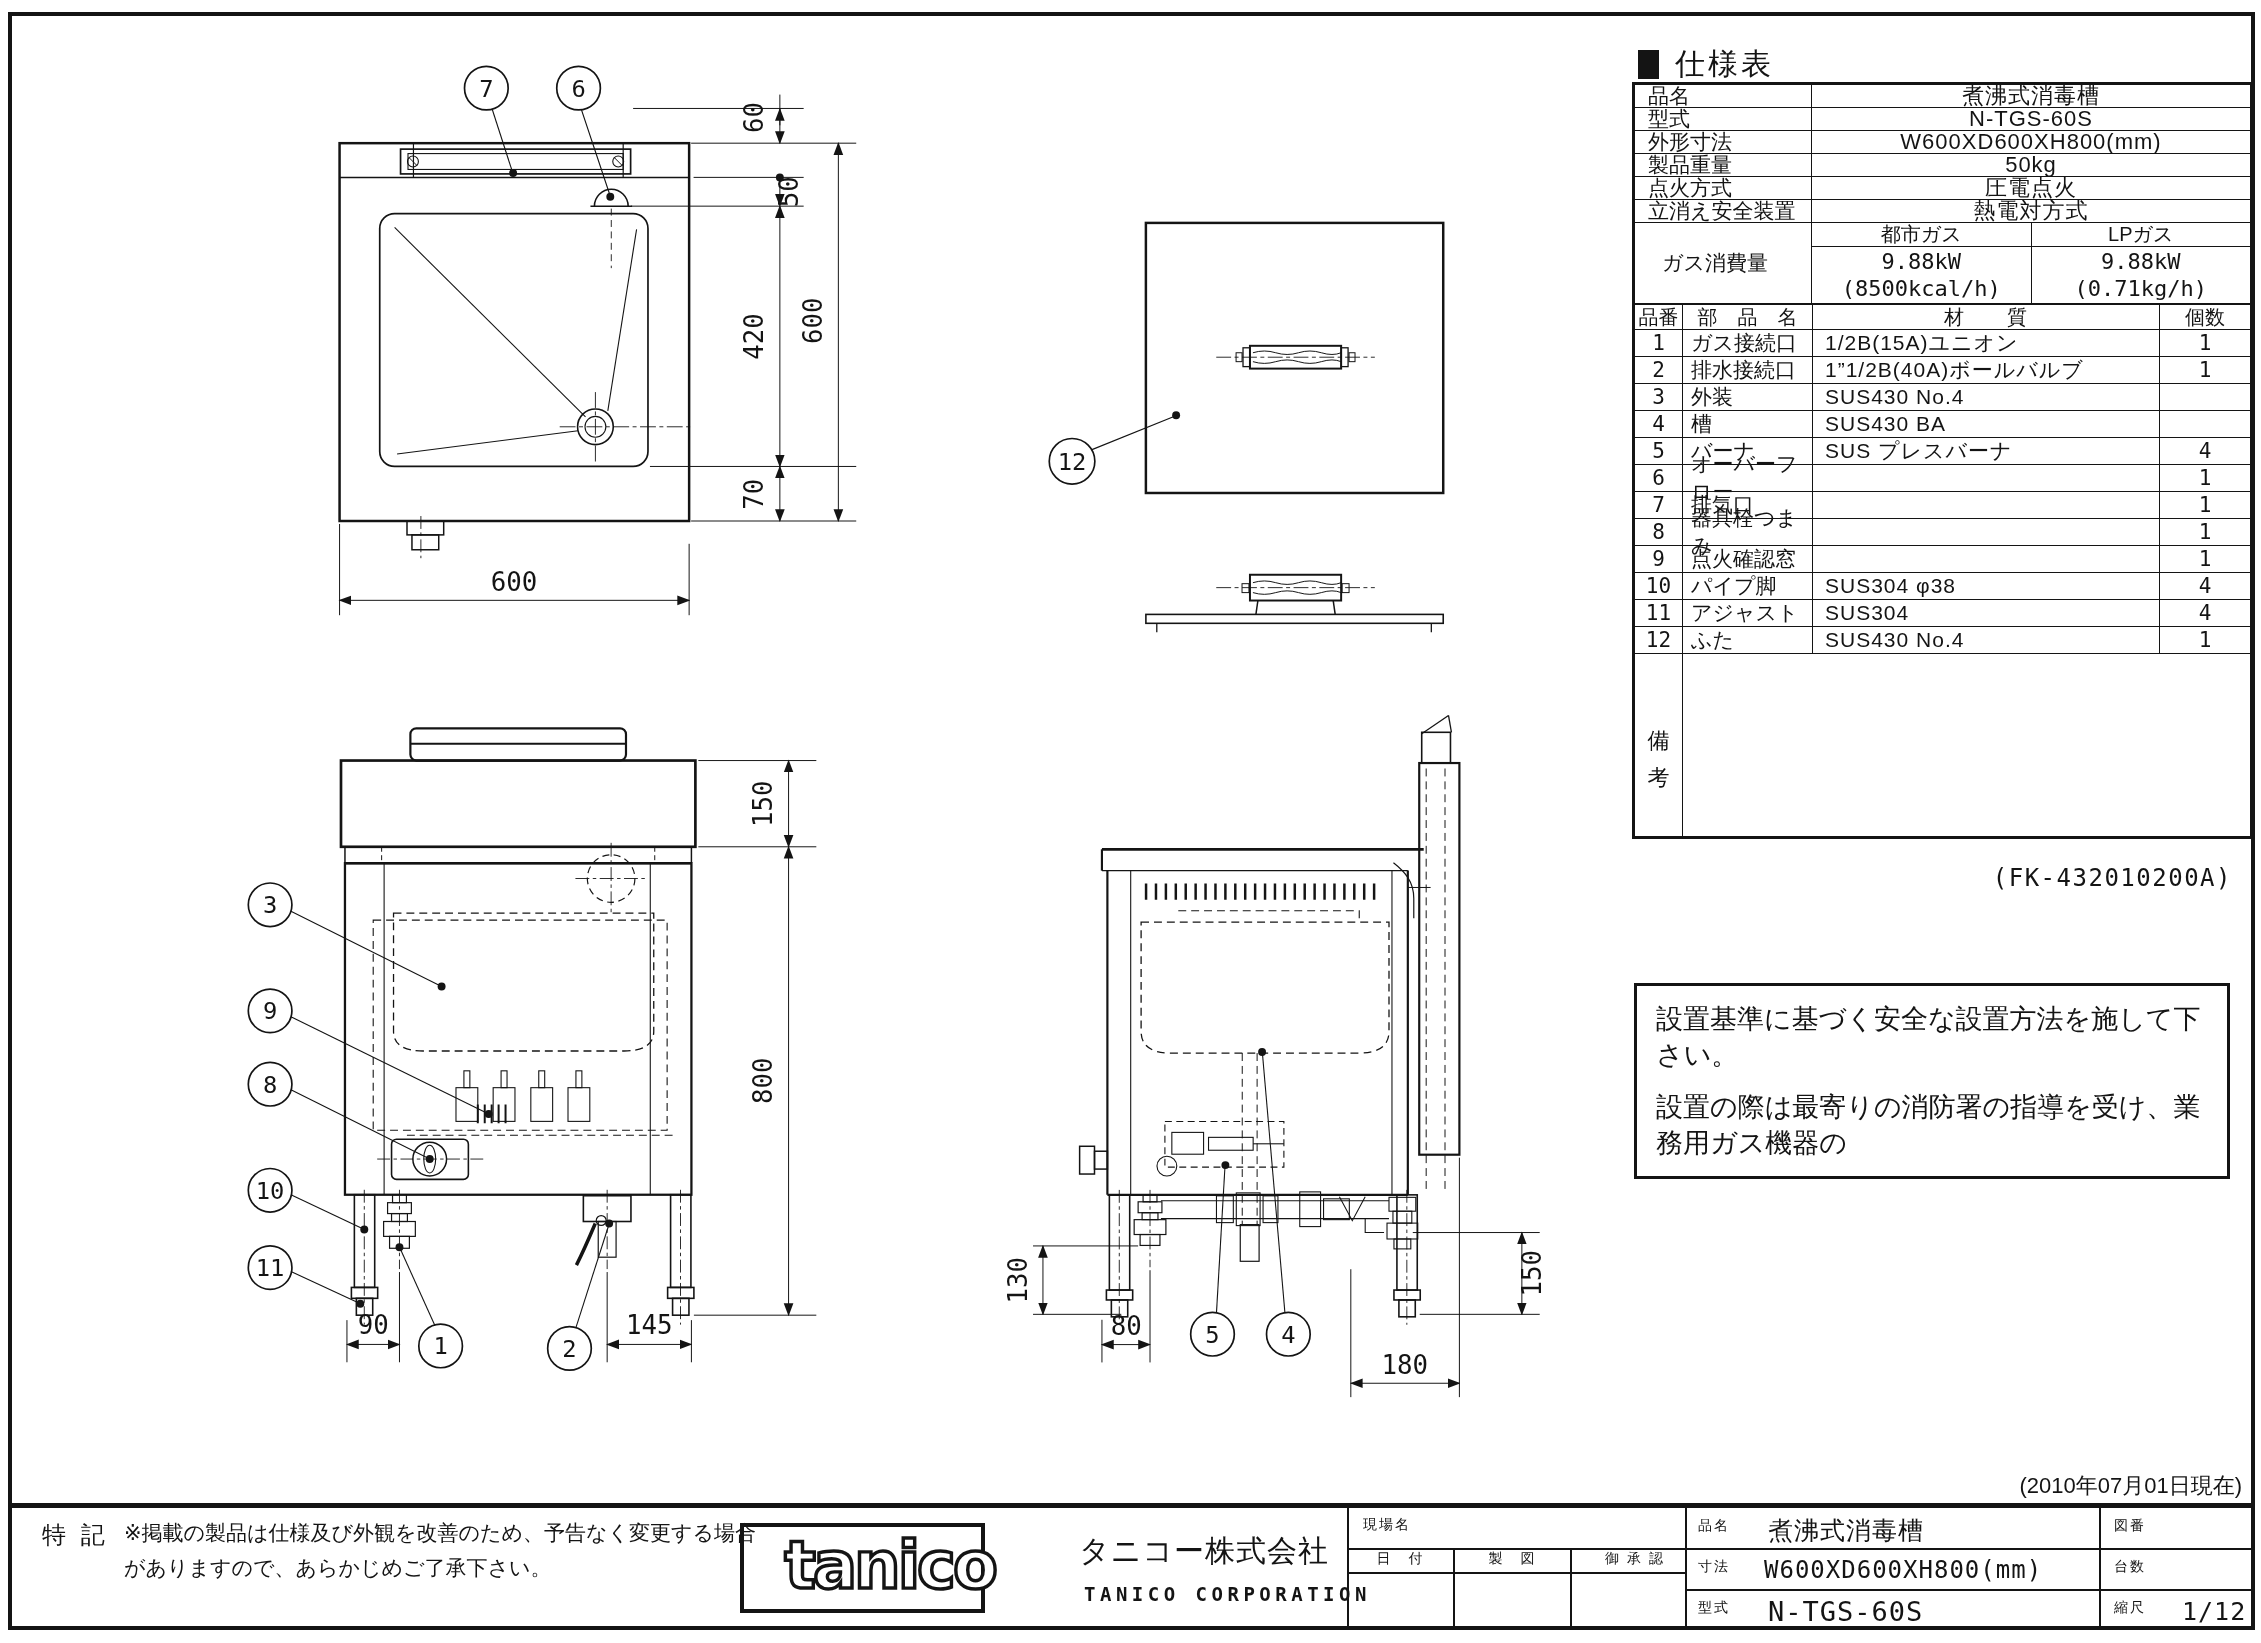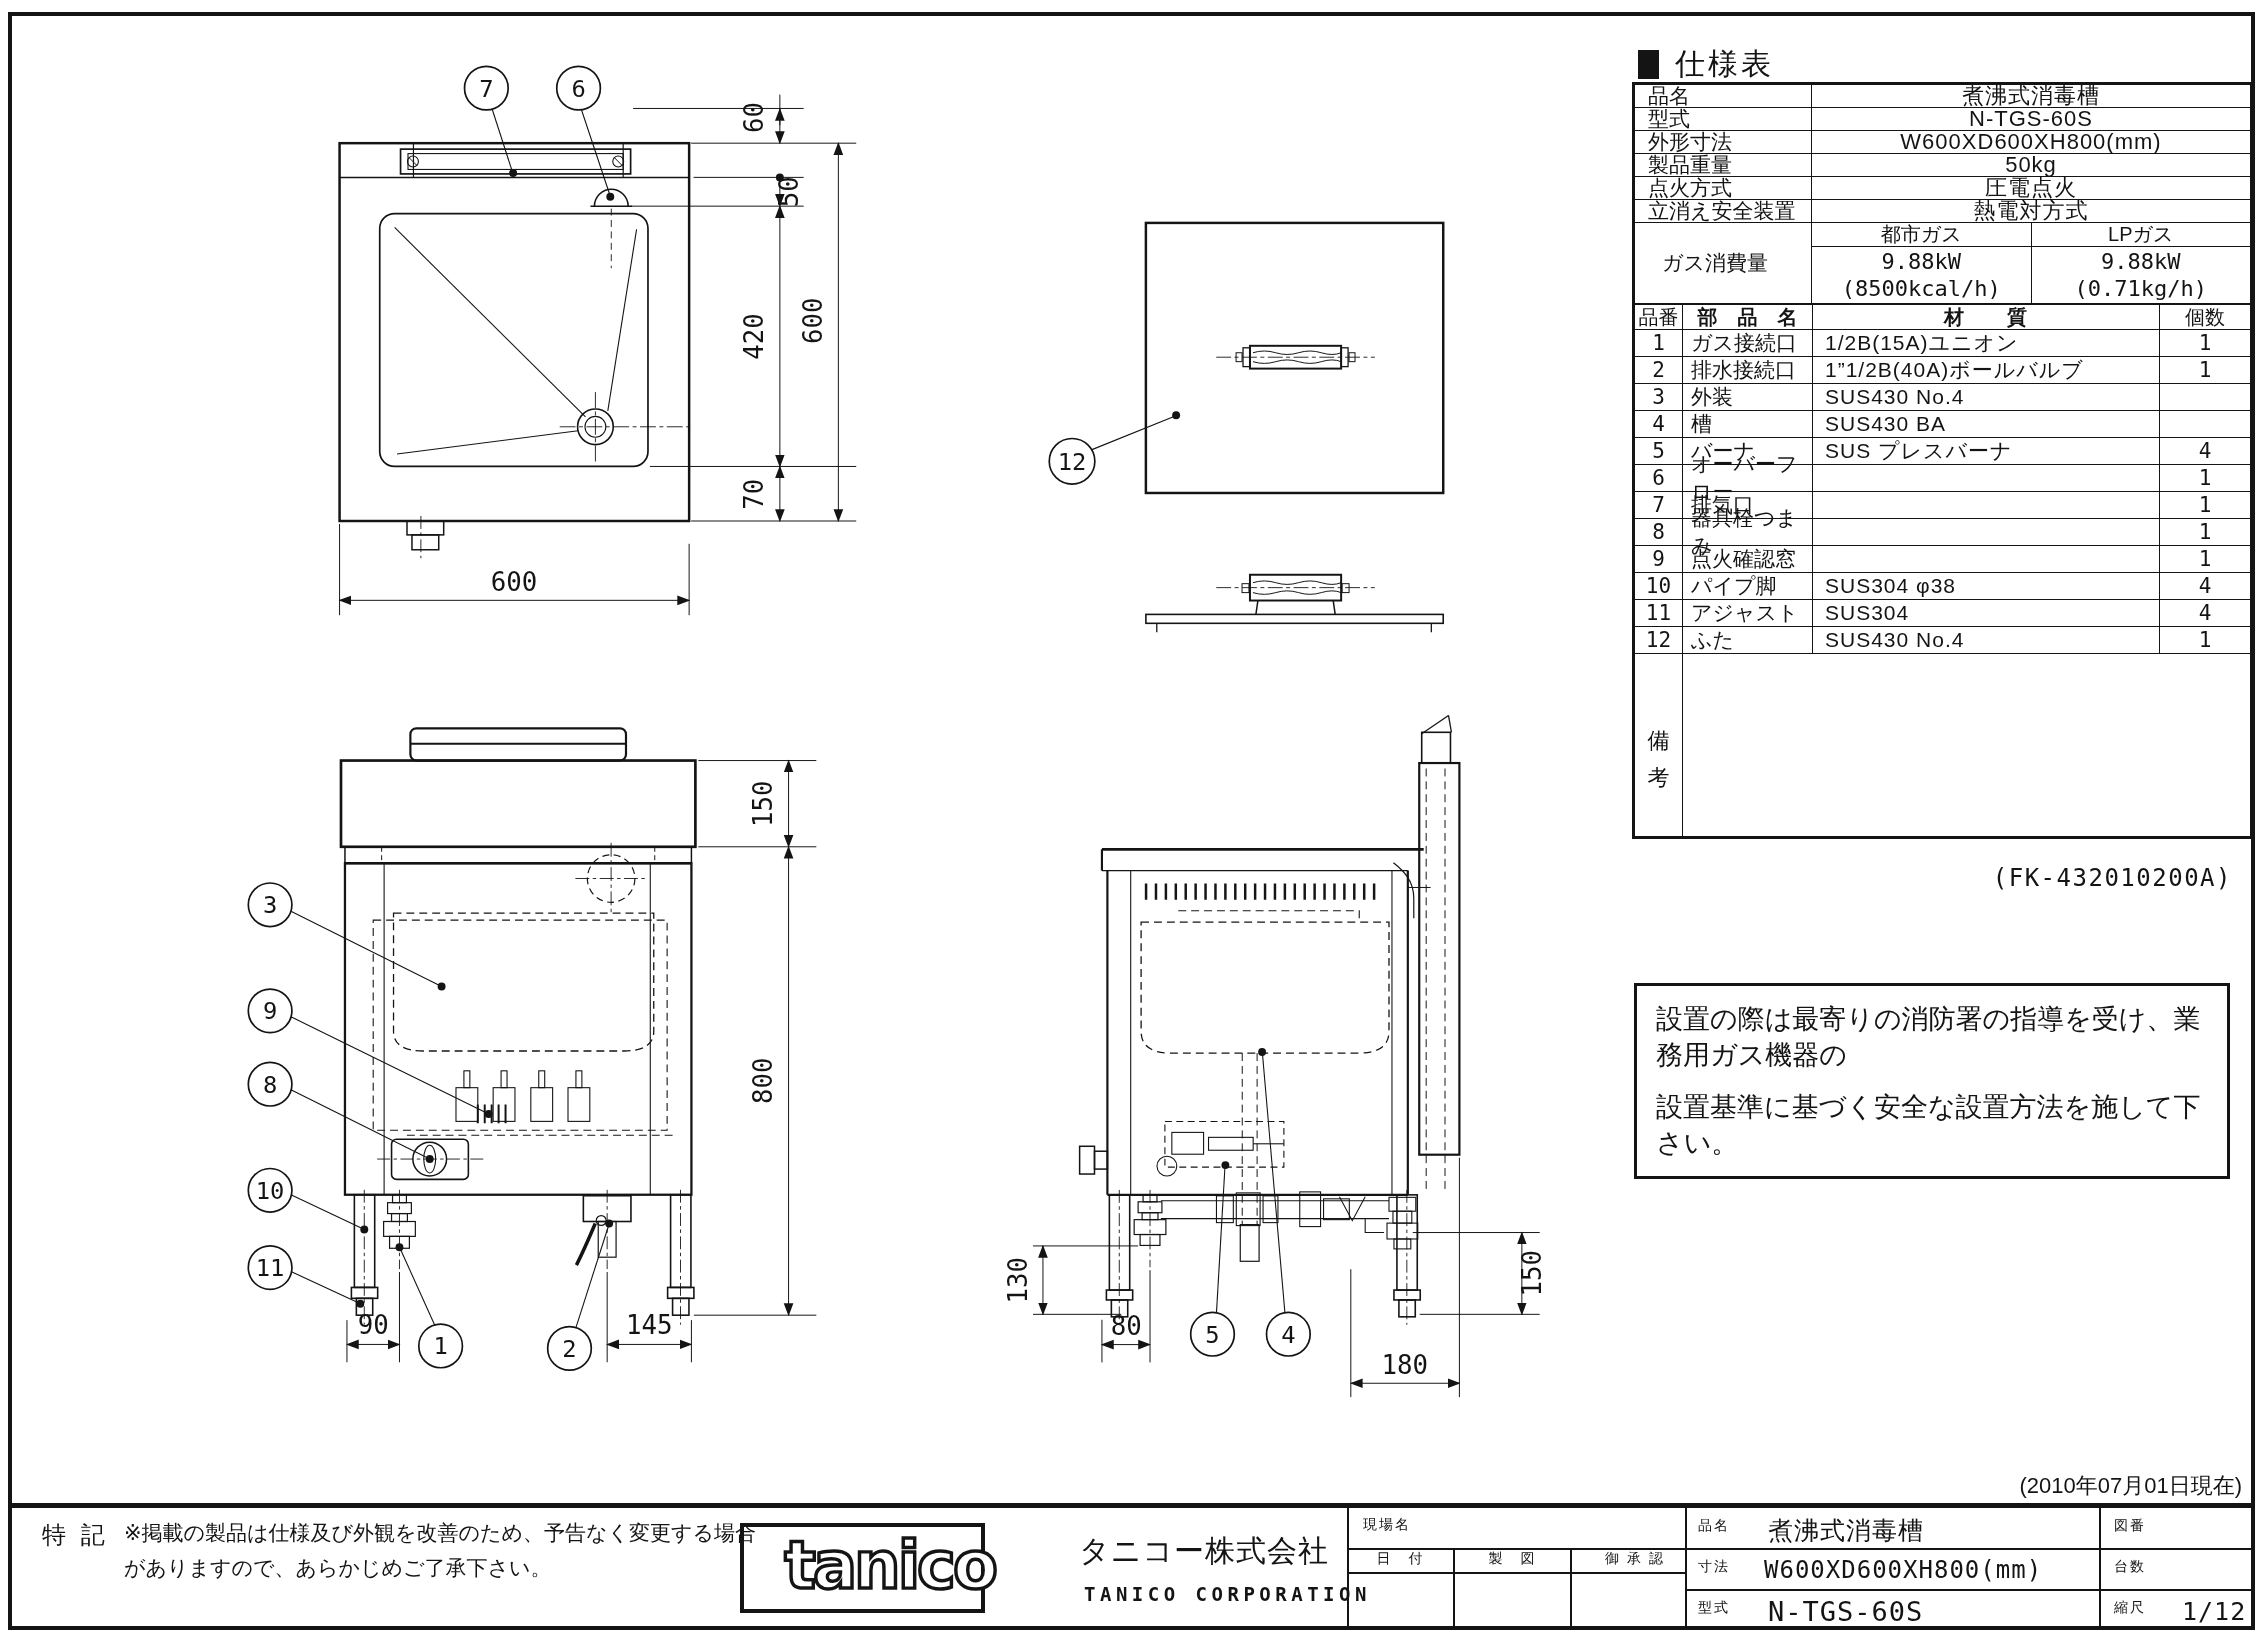--- a/index.html
+++ b/index.html
@@ -38,21 +38,21 @@
   .gascell:first-child{border-right:1.5px solid #141414;box-sizing:border-box;}
   .phead{display:flex;height:25px;border-bottom:1.5px solid #141414;box-sizing:border-box;font-size:20px;}
   .prow{display:flex;height:27px;border-bottom:1.5px solid #141414;box-sizing:border-box;font-size:21px;}
   .pno{width:48px;border-right:1.5px solid #141414;box-sizing:border-box;display:flex;
        align-items:center;justify-content:center;}
   .pname{width:130px;border-right:1.5px solid #141414;box-sizing:border-box;display:flex;
          align-items:center;padding-left:8px;}
   .pmat{width:347px;border-right:1.5px solid #141414;box-sizing:border-box;display:flex;
         align-items:center;padding-left:12px;letter-spacing:1px;}
   .pqty{flex:1;display:flex;align-items:center;justify-content:center;}
-  .phead .pname,.phead .pmat{justify-content:center;padding-left:0;font-weight:bold;}
+  .phead .pname,.phead .pmat{justify-content:center;padding-left:0;}
   .remrow{display:flex;height:182px;box-sizing:border-box;}
   .remlbl{width:48px;border-right:1.5px solid #141414;box-sizing:border-box;display:flex;
           align-items:center;justify-content:center;font-size:22px;
           writing-mode:vertical-rl;text-orientation:upright;letter-spacing:35px;padding-top:5px;}
   .rembody{flex:1;}
 
   .fk-code{position:absolute;left:1959px;top:864px;width:273px;text-align:right;
            font-size:24px;letter-spacing:1.5px;}
   .caution{position:absolute;left:1634px;top:983px;width:596px;height:196px;
            border:3.5px solid #141414;box-sizing:border-box;display:flex;flex-direction:column;
@@ -601,22 +601,22 @@
 </div>
   <div class="remrow">
     <div class="remlbl">備考</div>
     <div class="rembody"></div>
   </div>
 </div>
 
 <div class="fk-code mono">(FK-432010200A)</div>
 
 <div class="caution">
+  <div>設置基準に基づく安全な設置方法を施して下さい。</div>
   <div>設置の際は最寄りの消防署の指導を受け、業務用ガス機器の</div>
-  <div>設置基準に基づく安全な設置方法を施して下さい。</div>
 </div>
 
 <div class="date-note">(2010年07月01日現在)</div>
 
 <div class="tokki-label">特 記</div>
 <div class="tokki-text">
   <div>※掲載の製品は仕様及び外観を改善のため、予告なく変更する場合</div>
   <div>がありますので、あらかじめご了承下さい。</div>
 </div>
 

